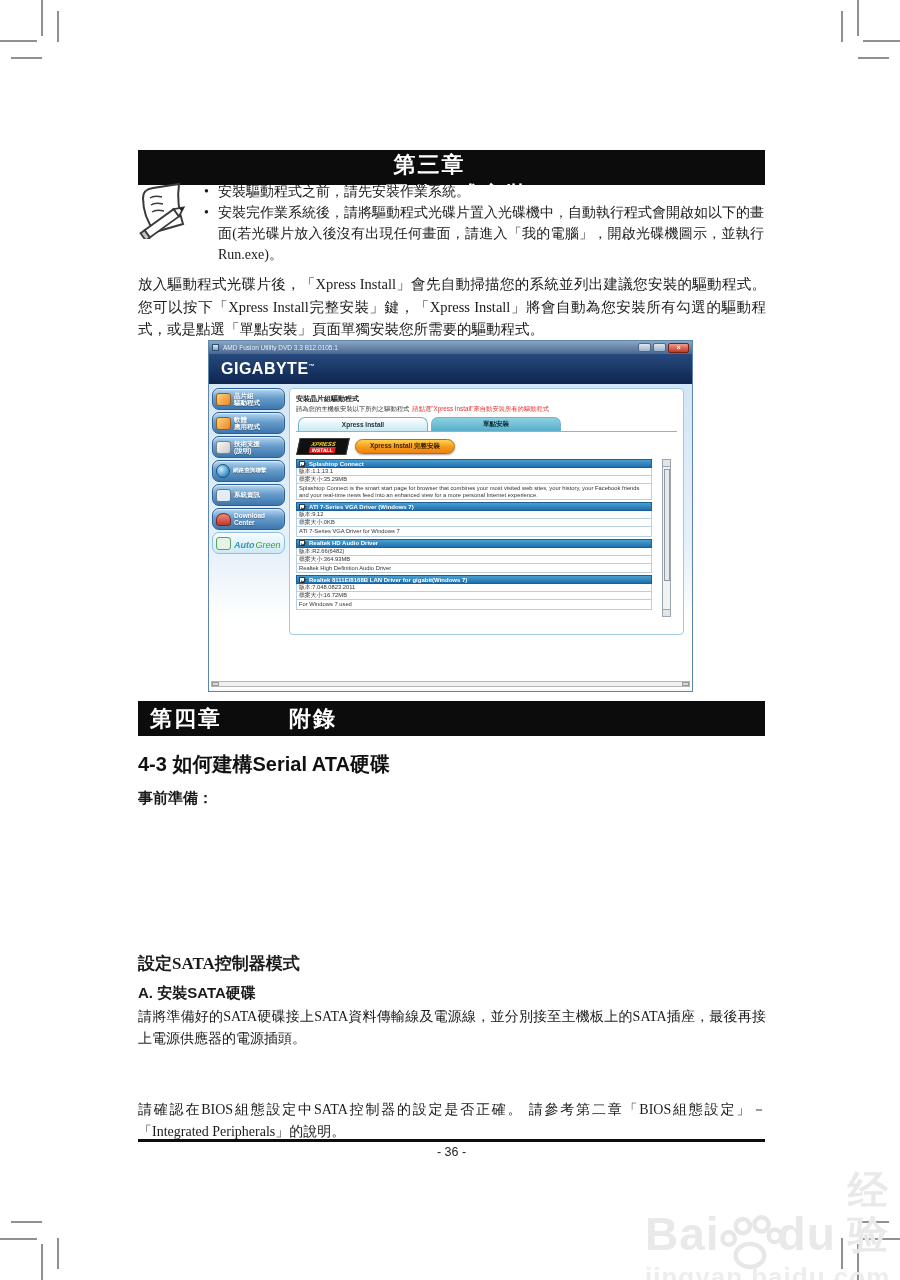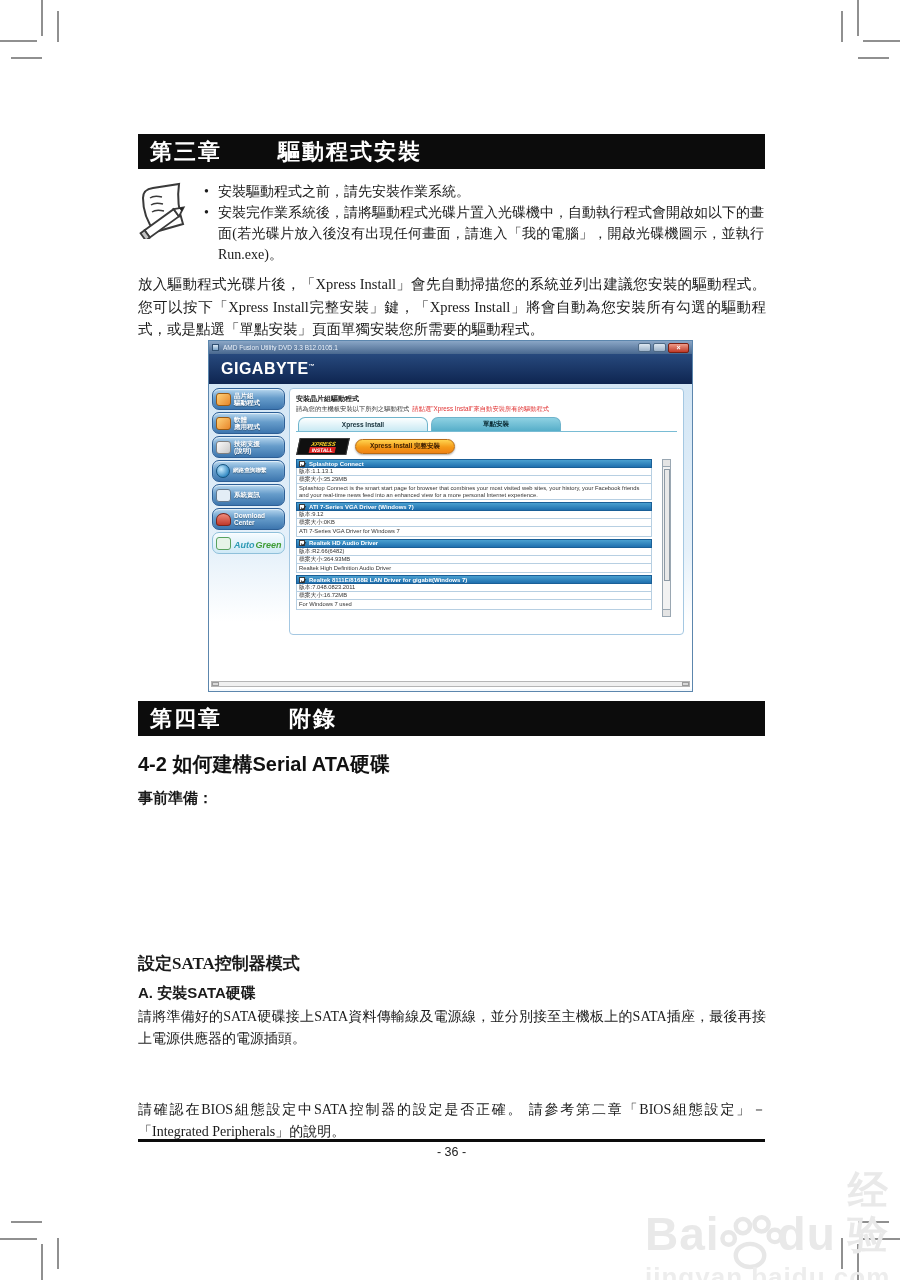--- a/index.html
+++ b/index.html
@@ -48,21 +48,21 @@
   .ico { flex:none; width:15px; height:13px; border-radius:3px; }
   .ico-chip, .ico-soft { background:linear-gradient(135deg,#ffd27a,#e8862a); border:1px solid #9c5a12; }
   .ico-doc { background:linear-gradient(135deg,#fafafa,#c9c9c9); border:1px solid #808080; }
   .ico-globe { width:14px; height:14px; border-radius:50%;
     background:radial-gradient(circle at 35% 35%,#c9ecff,#2e86c1 75%); border:1px solid #14537e; }
   .ico-sys { background:#e3edf6; border:1px solid #64788c; }
   .ico-dl { background:linear-gradient(#f08c7c,#c0392b); border:1px solid #7e241a; border-radius:50% 50% 25% 25%; }
   .ico-green { background:#e6f4e8; border:1px solid #58a25e; }
   .side-btn.green { background:linear-gradient(#f6fcff,#cfe9f6); border-color:#8fc0da; }
   .ag1 { color:#2d9ab4; font-style:italic; font-weight:bold; font-size:9px; }
-  .ag2 { color:#3f9c35; font-style:italic; font-weight:bold; font-size:9px; margin-left:1px; }
+  .ag2 { color:#3f9c35; font-style:italic; font-weight:normal; font-size:9px; margin-left:1px; }
 
   .mpanel { position:absolute; left:80px; top:4px; width:395px; height:247px; background:#fff;
     border:1px solid #a5c8e2; border-radius:4px; padding:5px 6px 4px 6px; }
   .mp-h { font-size:7px; font-weight:bold; color:#222; }
   .mp-sub { font-size:6.3px; color:#333; margin-top:1px; white-space:nowrap; }
   .mp-sub .red { color:#e03030; margin-left:3px; }
   .tabs { margin-top:3px; height:15px; display:flex; gap:3px; padding-left:2px; border-bottom:1px solid #79bcd4; }
   .tab { width:130px; border:1px solid #6fb4cc; border-bottom:none; border-radius:7px 7px 0 0;
     display:flex; align-items:center; justify-content:center; font-size:6.5px; font-weight:bold; }
   .tab.active { background:linear-gradient(#fdffff,#c9e9f3); color:#15303a; }
@@ -136,21 +136,21 @@
   <div class="cm" style="right:11px;top:57px;width:31px;height:2px;"></div>
   <div class="cm" style="left:41px;bottom:0;width:2px;height:36px;"></div>
   <div class="cm" style="left:0;bottom:40px;width:37px;height:2px;"></div>
   <div class="cm" style="left:57px;bottom:11px;width:2px;height:31px;"></div>
   <div class="cm" style="left:11px;bottom:57px;width:31px;height:2px;"></div>
   <div class="cm" style="right:41px;bottom:0;width:2px;height:36px;"></div>
   <div class="cm" style="right:0;bottom:40px;width:37px;height:2px;"></div>
   <div class="cm" style="right:57px;bottom:11px;width:2px;height:31px;"></div>
   <div class="cm" style="right:11px;bottom:57px;width:31px;height:2px;"></div>
 
-  <div class="chapter-bar" style="top:134px;">
+  <div class="chapter-bar" style="top:150px;flex-direction:column;">
     <span class="num">第三章</span>
     <span>驅動程式安裝</span>
   </div>
 
   <div class="note">
     <div class="note-icon">
       <svg width="52" height="58" viewBox="0 0 52 58">
         <path d="M5 17 C5 10 9 8 15 7 L41 3 C39 17 41 31 45 43 L17 51 C9 41 5 28 5 17 Z" fill="#fff" stroke="#3a3a3a" stroke-width="2"></path>
         <path d="M12 17 c4 -3 8 -2 12 -1 M13 24 c4 -3 8 -2 12 -1 M14 31 c4 -3 8 -2 12 -1" fill="none" stroke="#3a3a3a" stroke-width="1.4"></path>
         <g transform="translate(27 40) rotate(-36)">
@@ -281,21 +281,21 @@
         <div class="hend r"></div>
       </div>
     </div>
   </div>
 
   <div class="chapter-bar" style="top:701px;gap:11px;">
     <span class="num">第四章</span>
     <span>附錄</span>
   </div>
 
-  <div class="h41">4-2 如何建構Serial ATA硬碟</div>
+  <div class="h41">4-3 如何建構Serial ATA硬碟</div>
   <div class="prep-label">事前準備：</div>
 
   <div class="sata-h">設定SATA控制器模式</div>
   <div class="sub-title" style="top:984px;">A. 安裝SATA硬碟</div>
   <p class="body-p" style="top:1006px;">請將準備好的SATA硬碟接上SATA資料傳輸線及電源線，並分別接至主機板上的SATA插座，最後再接上電源供應器的電源插頭。</p>
   <p class="body-p" style="top:1099px;">請確認在BIOS組態設定中SATA控制器的設定是否正確。 請參考第二章「BIOS組態設定」－「Integrated Peripherals」的說明。</p>
 
   <div class="foot-line"></div>
   <div class="page-num">- 36 -</div>
 

